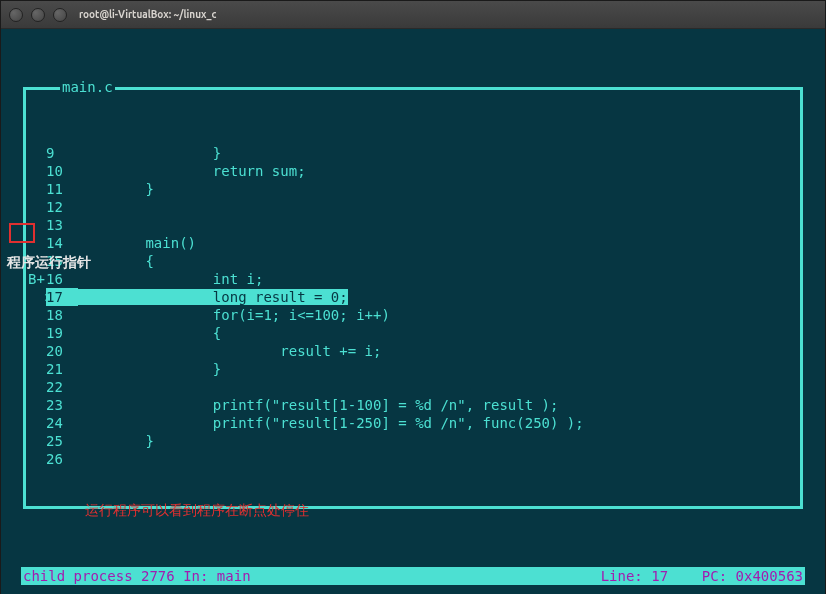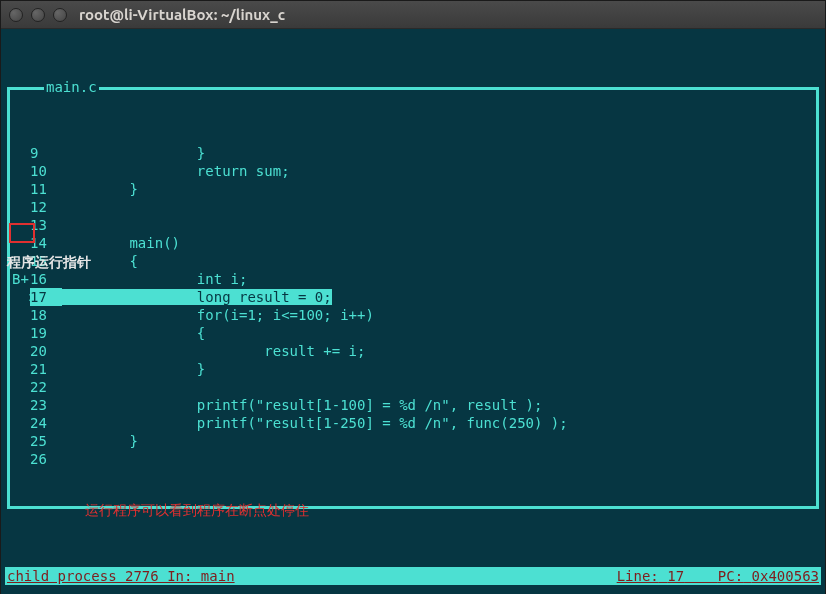--- a/index.html
+++ b/index.html
@@ -32,30 +32,30 @@
 }
 .wbtn {
   width: 14px;
   height: 14px;
   border-radius: 50%;
   background: radial-gradient(circle at 30% 30%, #666, #444);
   border: 1px solid #222;
 }
 .title {
   color: #d8d4cf;
-  font-size: 15px;
+  font-size: 10px;
   font-weight: bold;
   margin-left: 12px;
   font-family: "Ubuntu", sans-serif;
 }
 .terminal {
   background: #063642;
   color: #4ce0d2;
   height: calc(594px - 28px);
-  padding: 2px 4px;
+  padding: 2px 20px;
   position: relative;
   white-space: pre;
   line-height: 18px;
   overflow: hidden;
 }
 .src-frame {
   border: 3px solid #4ce0d2;
   margin: 2px;
   position: relative;
   padding: 0 2px 2px 2px;
@@ -78,25 +78,24 @@
   width: 32px;
   text-align: left;
 }
 .code-line { display: block; }
 .hl {
   background: #4ce0d2;
   color: #063642;
 }
 .statusbar {
   background: #4ce0d2;
-  color: #7f1d1d;
+  color: #a21caf;
   display: flex;
   padding: 0 2px;
   margin: 2px 0;
-  text-decoration: underline;
 }
 .statusbar .sp { flex: 1; }
 .red-box {
   position: absolute;
   border: 2px solid #e03030;
   left: 8px;
   top: 194px;
   width: 26px;
   height: 20px;
   pointer-events: none;

